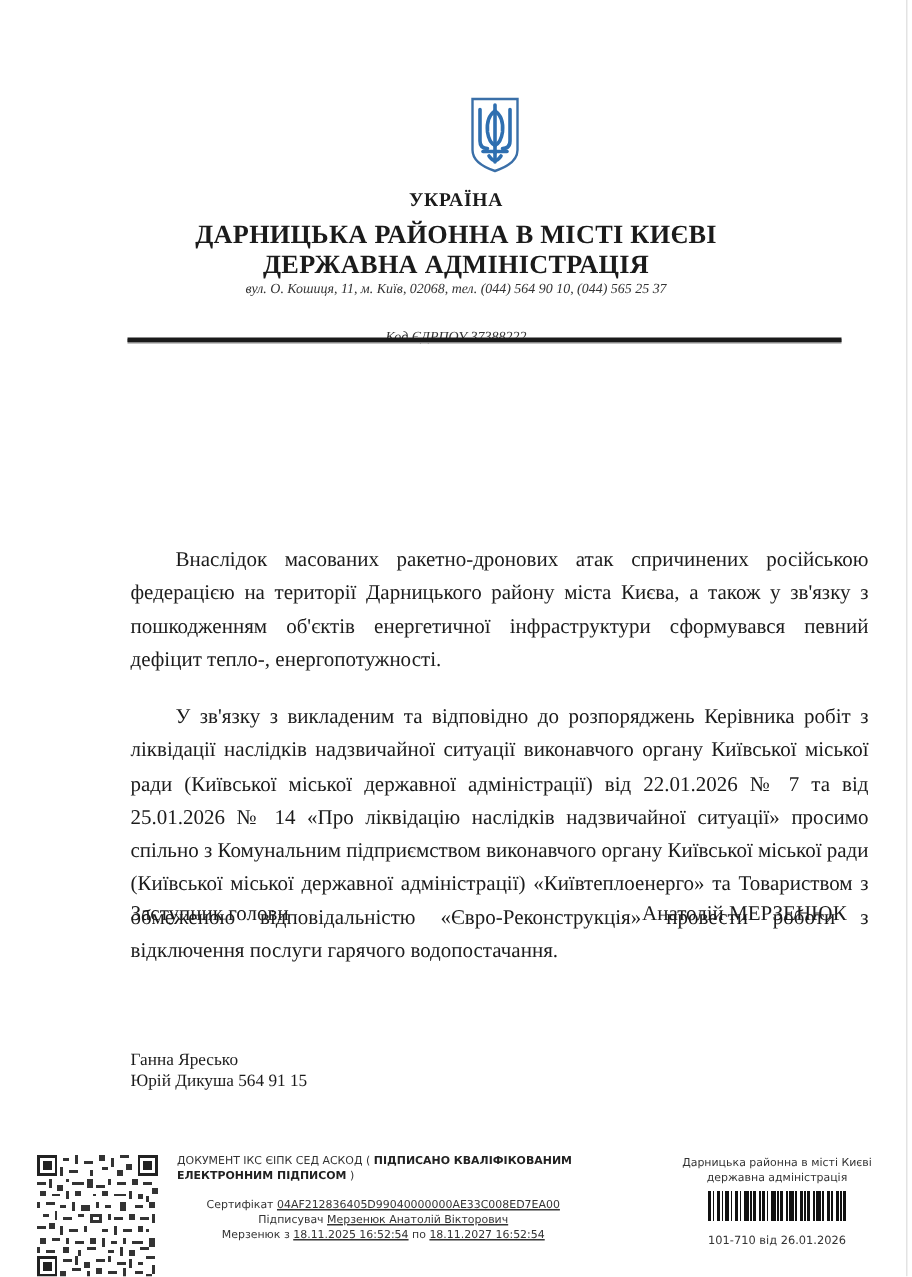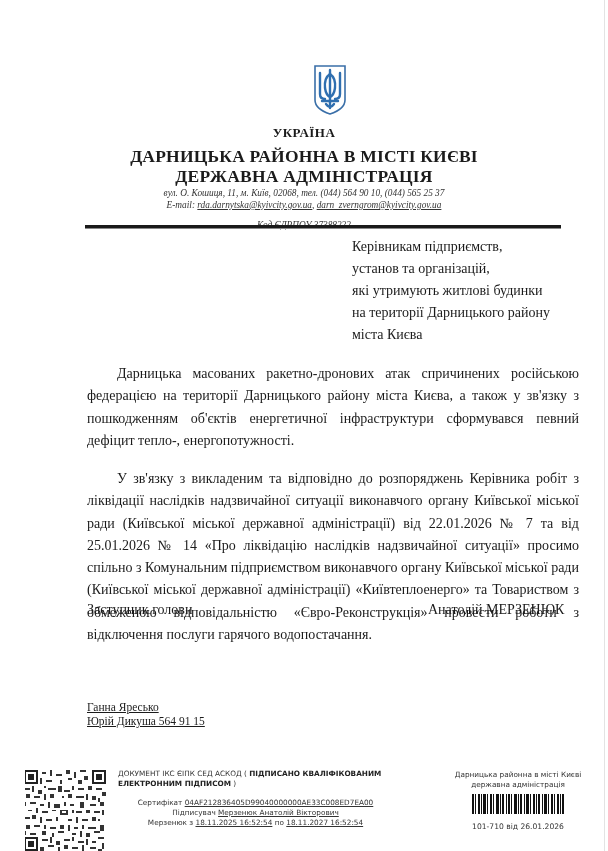--- a/index.html
+++ b/index.html
@@ -28,21 +28,21 @@
   .addressee div { white-space: nowrap; }
 
   .body-text { left: 87px; width: 492px; font-size: 14px; line-height: 22.3px; text-align: justify; }
   .p1 { top: 363px; }
   .p2 { top: 468px; }
   .indent { text-indent: 30px; }
 
   .sign-pos { left: 87px; top: 602px; font-size: 14px; }
   .sign-name { left: 428px; top: 602px; font-size: 14px; white-space: nowrap; }
 
-  .exec { left: 87px; font-size: 11.5px; line-height: 14px; text-decoration: underline; }
+  .exec { left: 87px; font-size: 11.5px; line-height: 14px; }
   .exec1 { top: 700px; }
   .exec2 { top: 714px; }
 
   .qr { left: 24px; top: 770px; width: 82px; height: 81px; }
 
   .esig { left: 118px; top: 769px; font-family: "DejaVu Sans", "Liberation Sans", sans-serif;
           font-size: 7.3px; color: #333; line-height: 10px; }
   .esig .title { width: 275px; }
   .esig b { color: #222; }
   .esig .row { margin-top: 0; white-space: nowrap; text-align: center; }
@@ -73,38 +73,26 @@
         <path d="M13 40 Q17 46 21 40"></path>
       </g>
     </svg>
   </div>
 
   <div class="abs center country">УКРАЇНА</div>
   <div class="abs center org1">ДАРНИЦЬКА РАЙОННА В МІСТІ КИЄВІ</div>
   <div class="abs center org2">ДЕРЖАВНА АДМІНІСТРАЦІЯ</div>
 
   <div class="abs center addr addr1">вул. О. Кошиця, 11, м. Київ, 02068, тел. (044) 564 90 10, (044) 565 25 37</div>
-  <div class="abs center addr addr2">
-    <span>E-mail:</span>
-    <u>rda.darnytska@kyivcity.gov.ua</u><span>,</span>
-    <u>darn_zverngrom@kyivcity.gov.ua</u>
-  </div>
   <div class="abs center addr addr3">Код ЄДРПОУ 37388222</div>
 
   <div class="abs rule"></div>
 
-  <div class="abs addressee">
-    <div>Керівникам підприємств,</div>
-    <div>установ та організацій,</div>
-    <div>які утримують житлові будинки</div>
-    <div>на території Дарницького району</div>
-    <div>міста Києва</div>
-  </div>
-
-  <div class="abs body-text p1 indent">Дарницька масованих ракетно-дронових атак спричинених російською федерацією на території Дарницького району міста Києва, а також у зв'язку з пошкодженням об'єктів енергетичної інфраструктури сформувався певний дефіцит тепло-, енергопотужності.</div>
+
+  <div class="abs body-text p1 indent">Внаслідок масованих ракетно-дронових атак спричинених російською федерацією на території Дарницького району міста Києва, а також у зв'язку з пошкодженням об'єктів енергетичної інфраструктури сформувався певний дефіцит тепло-, енергопотужності.</div>
   <div class="abs body-text p2 indent">У зв'язку з викладеним та відповідно до розпоряджень Керівника робіт з ліквідації наслідків надзвичайної ситуації виконавчого органу Київської міської ради (Київської міської державної адміністрації) від 22.01.2026 № 7 та від 25.01.2026 № 14 «Про ліквідацію наслідків надзвичайної ситуації» просимо спільно з Комунальним підприємством виконавчого органу Київської міської ради (Київської міської державної адміністрації) «Київтеплоенерго» та Товариством з обмеженою відповідальністю «Євро-Реконструкція» провести роботи з відключення послуги гарячого водопостачання.</div>
 
   <div class="abs sign-pos">Заступник голови</div>
   <div class="abs sign-name">Анатолій МЕРЗЕНЮК</div>
 
   <div class="abs exec exec1">Ганна Яресько</div>
   <div class="abs exec exec2">Юрій Дикуша 564 91 15</div>
 
   <div class="abs qr">
     <svg viewBox="0 0 41 41" width="82" height="81" shape-rendering="crispEdges">

